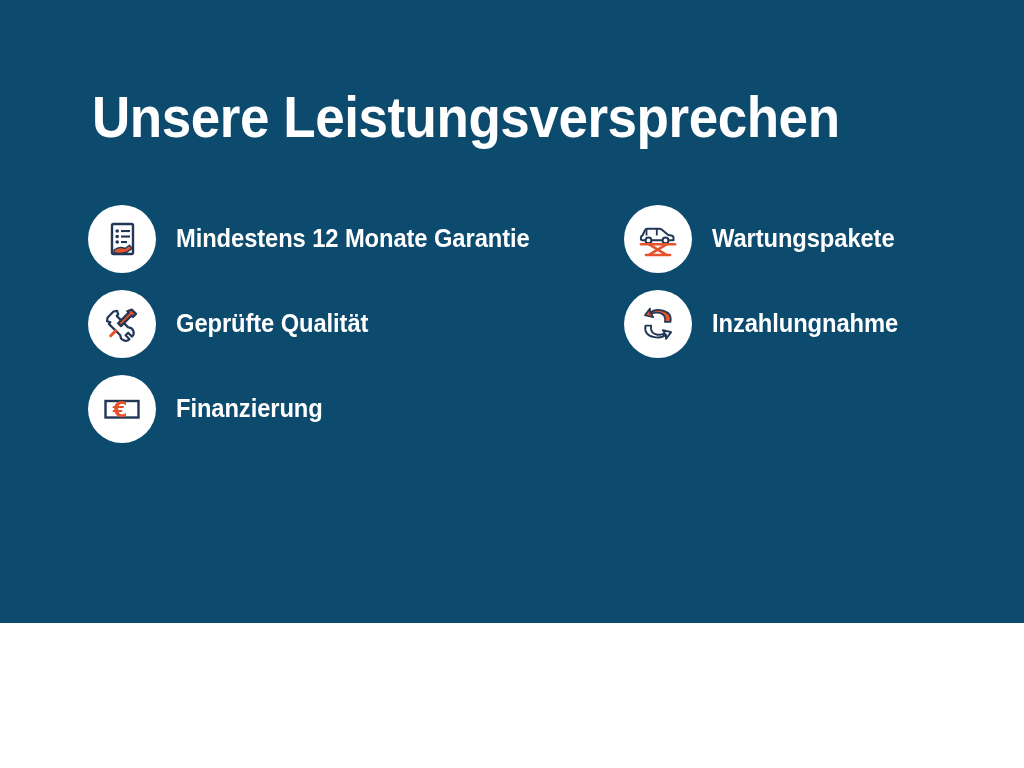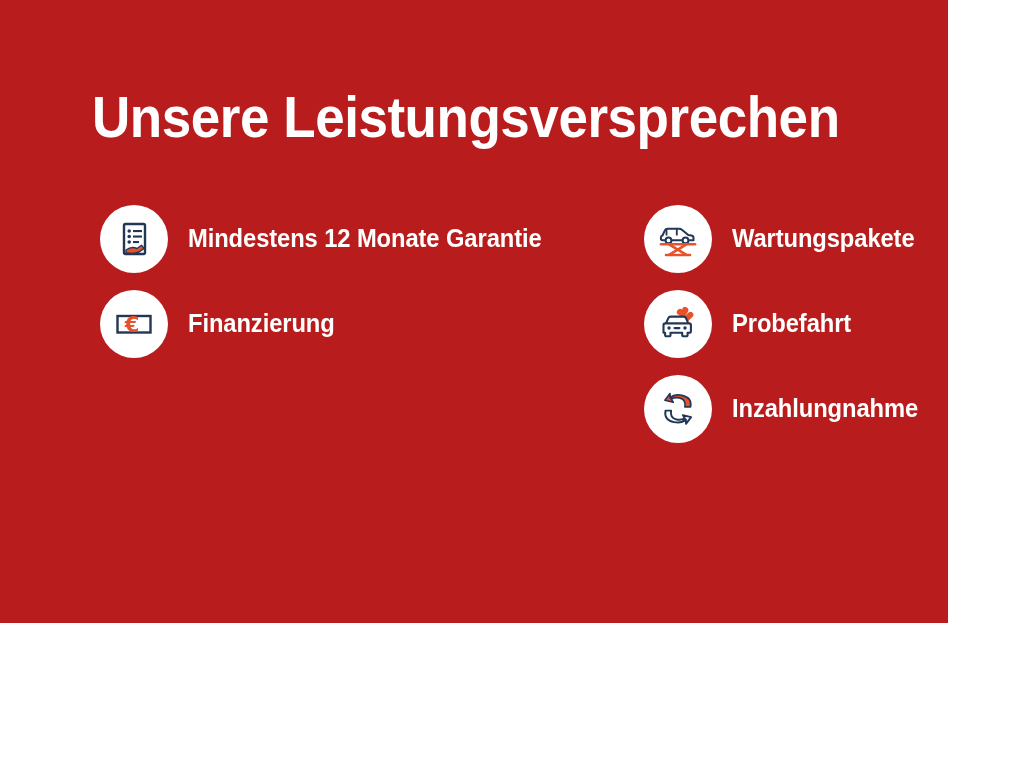--- a/index.html
+++ b/index.html
@@ -6,40 +6,40 @@
   html, body { width:1024px; height:768px; }
   body {
     font-family:"Liberation Sans", sans-serif;
     background:#ffffff;
     overflow:hidden;
   }
   .page { position:relative; width:1024px; height:768px; background:#ffffff; }
 
   
   .hero {
-    position:absolute; left:0; top:0; width:948px; height:623px;
-    background:#b91c1c;
+    position:absolute; left:0; top:0; width:1024px; height:623px;
+    background:#0c4a6e;
   }
 
   .hero-title {
     position:absolute; left:92px; top:88px;
     font-size:57px; line-height:1.05;
     font-weight:700;
     color:#ffffff;
     letter-spacing:-0.5px;
     transform:scaleX(0.93);
     transform-origin:left center;
     white-space:nowrap;
   }
 
   
   .cols { position:absolute; left:0; top:196px; width:1024px; }
   .col { position:absolute; top:0; }
-  .col-left  { left:100px;text-align:right; }
-  .col-right { left:644px;text-align:right; }
+  .col-left  { left:88px;text-align:right; }
+  .col-right { left:624px;text-align:right; }
 
   .feat {
     display:flex; align-items:center;
     height:85px;
   }
   .badge {
     width:68px; height:68px; min-width:68px;
     border-radius:50%;
     background:#ffffff;
     display:flex; align-items:center; justify-content:center;
@@ -84,20 +84,32 @@
               <circle cx="15.2" cy="23" r="1.8" fill="#223755"></circle>
               <rect x="19" y="11" width="9" height="2.1" fill="#223755"></rect>
               <rect x="19" y="16.5" width="9" height="2.1" fill="#223755"></rect>
               <rect x="19" y="22" width="6" height="2.1" fill="#223755"></rect>
               <path d="M12 31 q5.5 -4 11 -1.5 l4.5 -3.2 2.6 3.1 -5 3.6 q-6 2.4 -13.1 0.6 z" fill="#E8522A" stroke="#223755" stroke-width="1.4" stroke-linejoin="round"></path>
             </svg>
           </div>
           <div class="feat-label">Mindestens 12 Monate Garantie</div>
         </div>
 
+        <div class="feat">
+          <div class="badge">
+            <svg width="40" height="40" viewBox="0 0 40 40">
+              <g stroke="#223755" stroke-width="2.2" stroke-linejoin="round" stroke-linecap="round">
+                <path d="M11.5 7.5 l3.6 -0.6 1.2 3.4 -1.6 1.6 11.5 11.5 a5.4 5.4 0 0 1 3.9 9.2 l-3.9 -3.9 -2.6 2.6 3.9 3.9 a5.4 5.4 0 0 1 -9.2 -3.9 L6.8 19.9 l1.6 -1.6 -3.4 -1.2 0.6 -3.6 z" fill="#fff"></path>
+                <path d="M29.7 5.6 l4.3 4.3 -3 3 -1.4 -1.4 -10.6 10.6 -2.9 -2.9 L26.7 8.6 l-1.4 -1.4 z" fill="#E8522A"></path>
+                <path d="M13.8 26.7 l-5.1 5.1" stroke="#E8522A" stroke-width="3"></path>
+              </g>
+            </svg>
+          </div>
+          <div class="feat-label">Geprüfte Qualität</div>
+        </div>
 
         <div class="feat">
           <div class="badge">
             <svg width="42" height="42" viewBox="0 0 42 42">
               <rect x="4.5" y="13" width="33" height="16.5" fill="#fff" stroke="#223755" stroke-width="2.4"></rect>
               <text x="19" y="28.5" font-family="DejaVu Sans, sans-serif" font-size="21" font-weight="700" fill="#E8522A" text-anchor="middle">€</text>
             </svg>
           </div>
           <div class="feat-label">Finanzierung</div>
         </div>
@@ -120,38 +132,20 @@
               <g stroke="#E8522A" stroke-width="2.6" stroke-linecap="round" fill="none">
                 <path d="M4 26.2 H38"></path>
                 <path d="M12.5 26.6 L29 36.6 M29 26.6 L12.5 36.6"></path>
                 <path d="M9 37 H33"></path>
               </g>
             </svg>
           </div>
           <div class="feat-label">Wartungspakete</div>
         </div>
 
-        <div class="feat">
-          <div class="badge">
-            <svg width="42" height="42" viewBox="0 0 42 42">
-              <g fill="#E8522A">
-                <path d="M25.3 5.4 a3.3 3.3 0 0 1 5.7 3.3 l-4.6 6.2 -6.1 -4 a3.3 3.3 0 0 1 5 -4.2 z"></path>
-                <path d="M31.6 9.6 a3 3 0 0 1 4.6 3.7 l-5.5 5.3 -4.3 -4.6 z"></path>
-              </g>
-              <g fill="#fff" stroke="#223755" stroke-width="2.1" stroke-linejoin="round">
-                <path d="M8.6 21.4 l2.6 -6.1 q0.7 -1.7 2.6 -1.7 h12.7 q1.9 0 2.6 1.7 l2.6 6.1 z"></path>
-                <path d="M6.5 22 q0 -1.6 1.8 -1.6 h23.8 q1.8 0 1.8 1.6 v6.2 q0 1.6 -1.8 1.6 h-1.5 v2.1 q0 1.4 -1.5 1.4 h-2.4 q-1.5 0 -1.5 -1.4 v-2.1 H13.5 v2.1 q0 1.4 -1.5 1.4 H9.6 q-1.5 0 -1.5 -1.4 v-2.1 H6.5 z"></path>
-              </g>
-              <circle cx="12" cy="25" r="1.7" fill="#223755"></circle>
-              <circle cx="28" cy="25" r="1.7" fill="#223755"></circle>
-              <rect x="16.5" y="24" width="7" height="2.2" rx="1.1" fill="#223755"></rect>
-            </svg>
-          </div>
-          <div class="feat-label">Probefahrt</div>
-        </div>
 
         <div class="feat">
           <div class="badge">
             <svg width="42" height="42" viewBox="0 0 42 42">
               <path d="M33.5 18.8 q1.8 -9.4 -8.6 -11.5 -7.4 -1.5 -11.8 2.6 l-0.1 -4.3 -5.1 6.6 8.3 2.1 -1.9 -3.2 q3.6 -2.2 8.2 -1.2 6.6 1.4 5.4 8.9 z" fill="#E8522A" stroke="#223755" stroke-width="1.7" stroke-linejoin="round"></path>
               <path d="M8.5 22.6 q-1.8 9.4 8.6 11.5 7.4 1.5 11.8 -2.6 l0.1 4.3 5.1 -6.6 -8.3 -2.1 1.9 3.2 q-3.6 2.2 -8.2 1.2 -6.6 -1.4 -5.4 -8.9 z" fill="#fff" stroke="#223755" stroke-width="1.9" stroke-linejoin="round"></path>
             </svg>
           </div>
           <div class="feat-label">Inzahlungnahme</div>
         </div>

